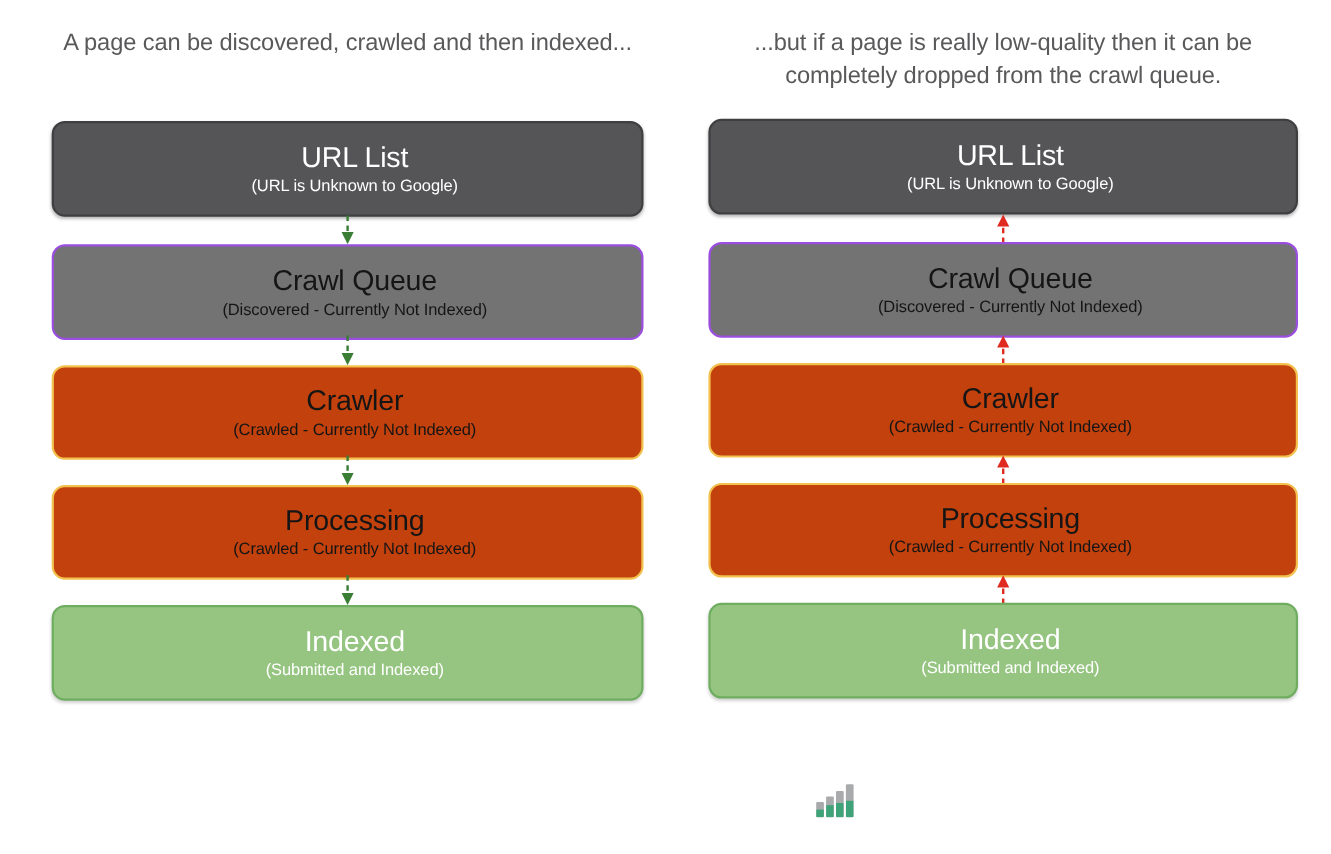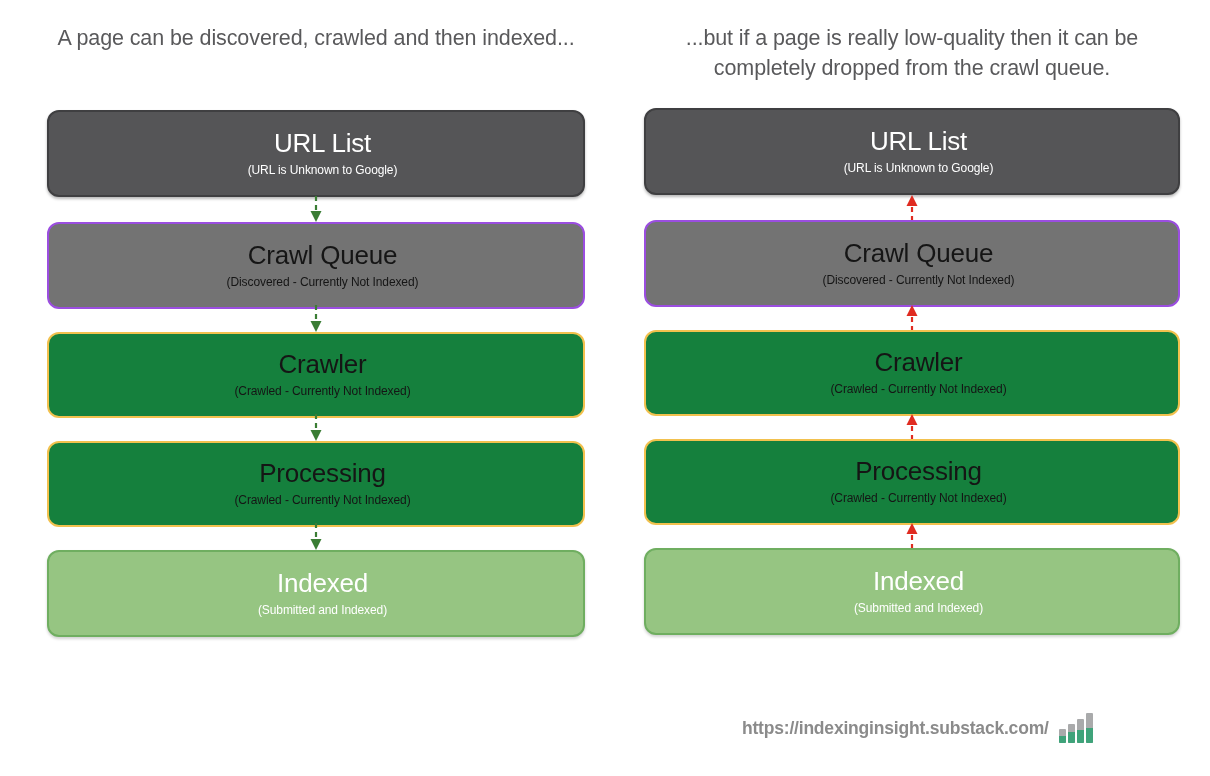--- a/index.html
+++ b/index.html
@@ -57,41 +57,41 @@
     border: 2px solid transparent;
     padding-left: 13px;
   }
   .node .title {
     font-size: 26px;
     line-height: 30px;
     font-weight: 400;
     letter-spacing: -0.2px;
   }
   .node .sub {
-    font-size: 12px;
+    font-size: 15px;
     line-height: 20px;
     font-weight: 400;
     margin-top: 2px;
     letter-spacing: -0.1px;
   }
 
   
   .node.dark {
     background: #555557;
     border-color: #3f3f41;
     color: #ffffff;
     box-shadow: 0 2px 3px rgba(0,0,0,0.28);
   }
   .node.purple {
     background: #737373;
     border-color: #9b4ee0;
     color: #151515;
   }
   .node.yellow {
-    background: #15803d;
+    background: #c2410c;
     border-color: #f2c14e;
     color: #151515;
   }
   .node.green {
     background: #96c582;
     border-color: #6fae60;
     color: #ffffff;
     box-shadow: 0 2px 3px rgba(0,0,0,0.18);
     align-items: center;
   }
@@ -255,21 +255,20 @@
       </svg>
     </div>
 
     <div class="node green" style="left:44px; top:548px; width:536px; height:87px;">
       <div class="title">Indexed</div>
       <div class="sub">(Submitted and Indexed)</div>
     </div>
   </div>
 
   <div class="footer">
-    <div class="footer-url">https://indexinginsight.substack.com/</div>
     <div class="logo-bars" id="logo-bars">
         <div class="bar" style="height: 14px;">
           <div class="fill" style="height: 7px;"></div>
         </div>
         <div class="bar" style="height: 19px;">
           <div class="fill" style="height: 11px;"></div>
         </div>
         <div class="bar" style="height: 24px;">
           <div class="fill" style="height: 13px;"></div>
         </div>

